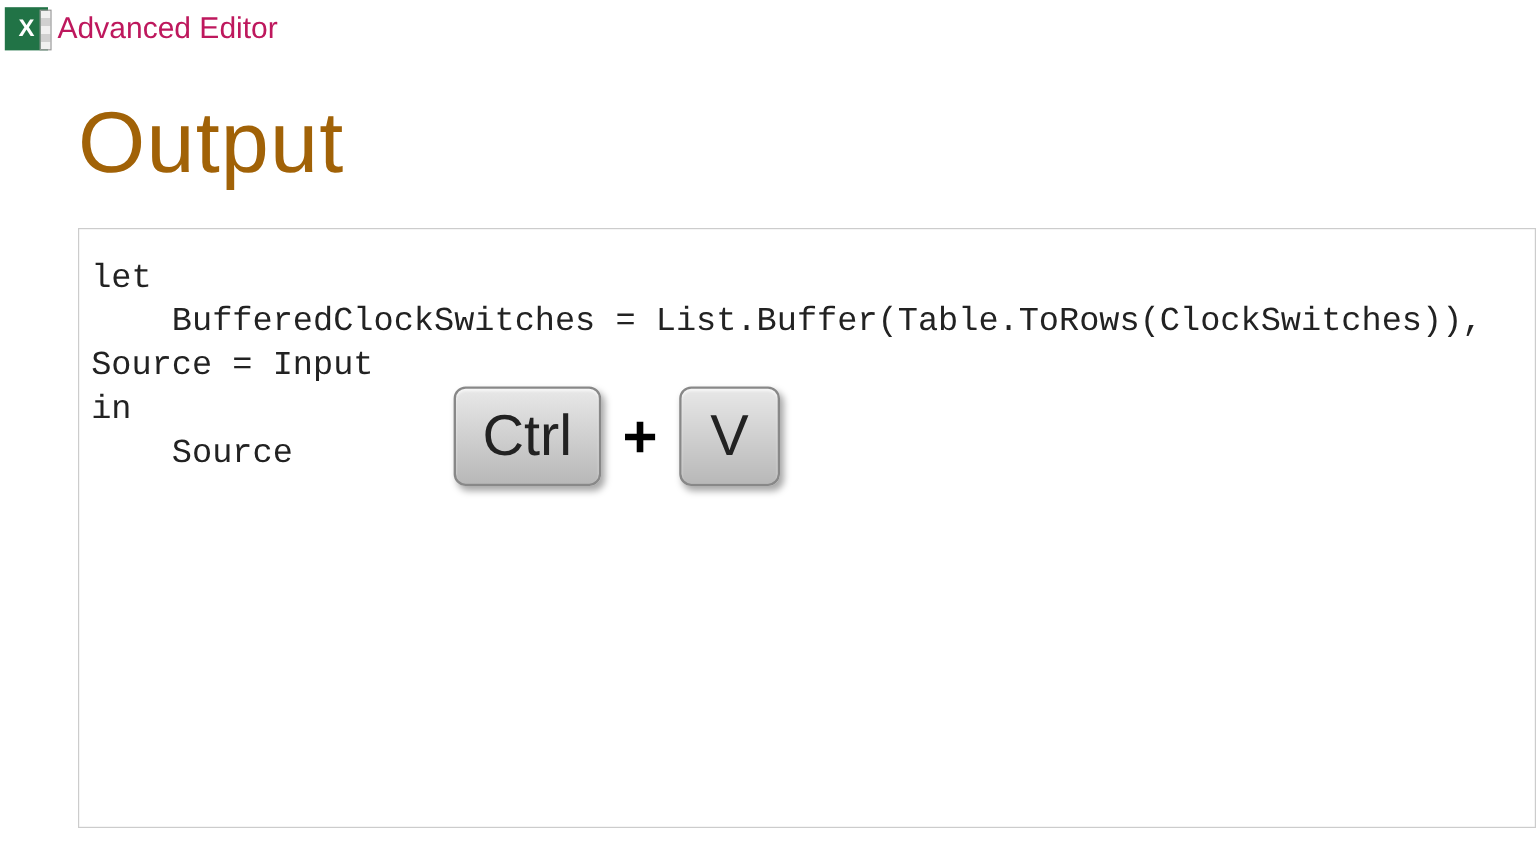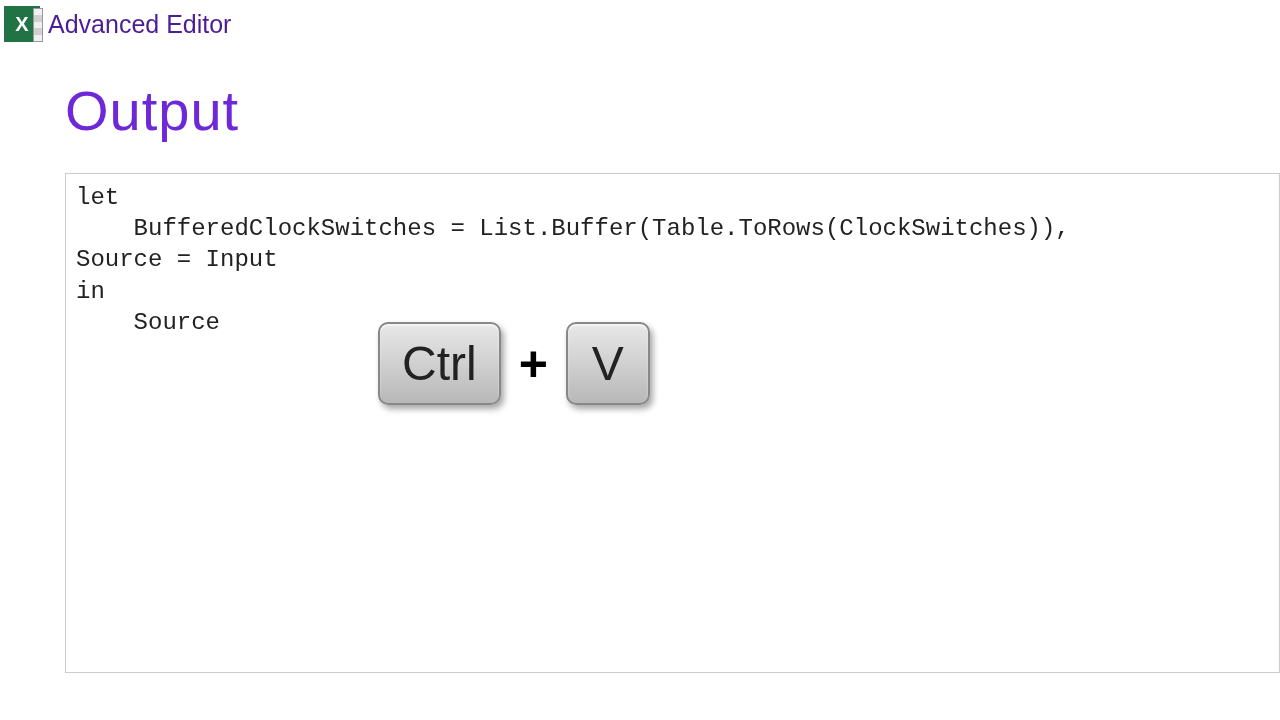--- a/index.html
+++ b/index.html
@@ -41,37 +41,37 @@
       position: absolute;
       right: -3px;
       top: 2px;
       width: 8px;
       height: 32px;
       background: linear-gradient(#f0f0f0 20%, #d0d0d0 20%, #d0d0d0 40%, #f0f0f0 40%, #f0f0f0 60%, #d0d0d0 60%, #d0d0d0 80%, #f0f0f0 80%);
       border: 1px solid #999;
     }
     .window-title {
       font-size: 25px;
-      color: #4c1d95;
+      color: #be185d;
       font-weight: 400;
     }
     .query-name {
-      font-size: 56px;
+      font-size: 72px;
       font-weight: 300;
-      color: #6d28d9;
+      color: #a16207;
       margin: 30px 0 30px 65px;
       letter-spacing: 1px;
     }
     .code-editor {
       border: 1px solid #cccccc;
       margin-left: 65px;
       height: 500px;
-      padding: 8px 10px;
+      padding: 24px 10px;
       font-family: Consolas, "Courier New", monospace;
-      font-size: 24px;
+      font-size: 28px;
       color: #222222;
       line-height: 1.3;
       white-space: pre;
       background: #ffffff;
       overflow: hidden;
     }
     .keyboard-overlay {
       position: absolute;
       left: 378px;
       top: 322px;

